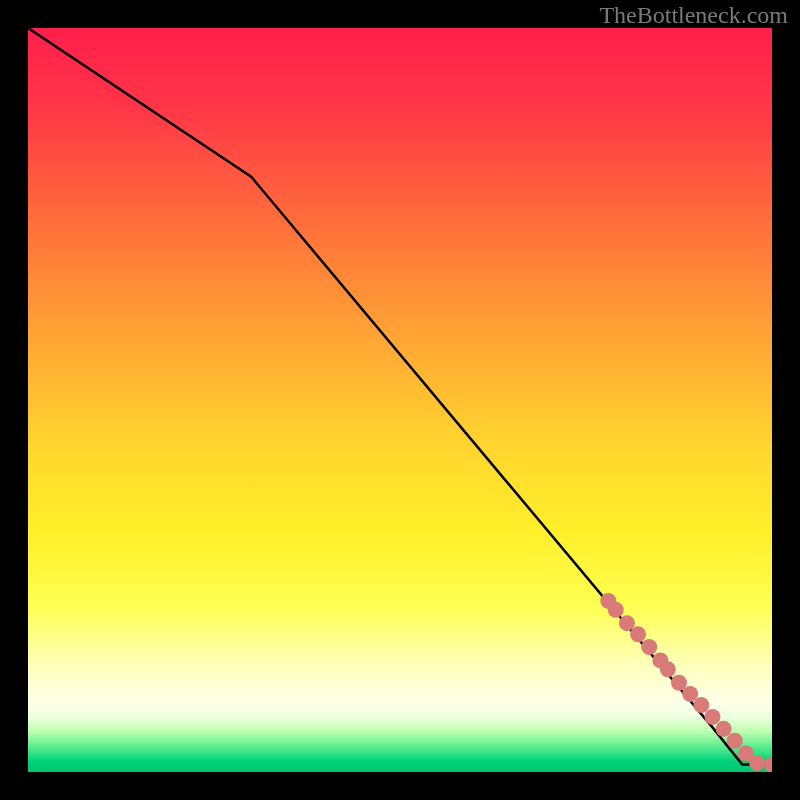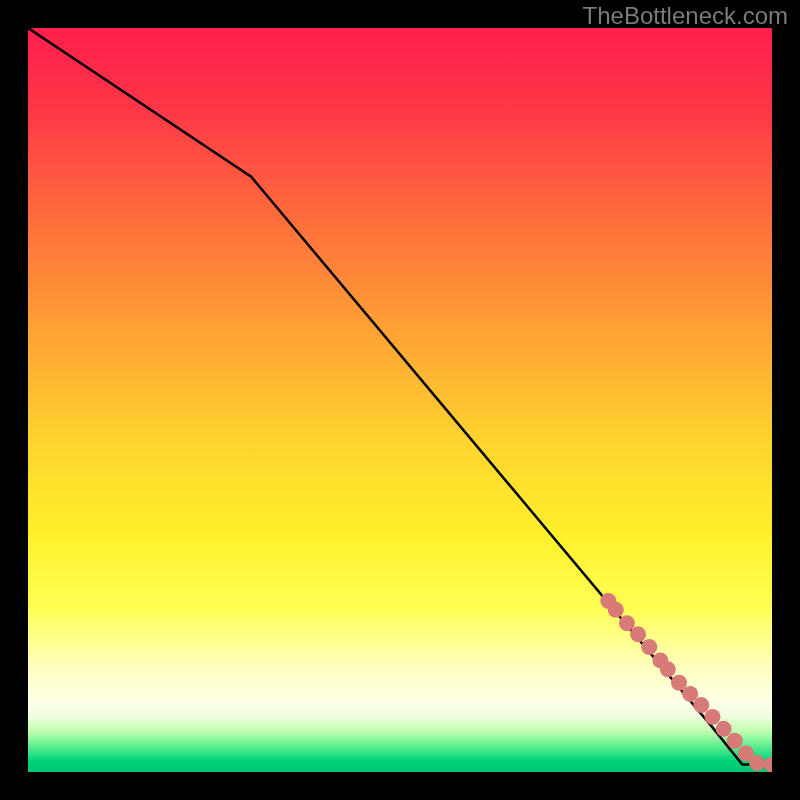--- a/index.html
+++ b/index.html
@@ -20,21 +20,21 @@
     background: #000;
   }
   .watermark {
     position: absolute;
     top: 2px;
     right: 12px;
     font-size: 24px;
     font-weight: 400;
     color: #7a7a7a;
     letter-spacing: 0px;
-    font-family: Liberation Sans, sans-serif;
+    font-family: Liberation Serif, serif;
   }
   .plot-area {
     position: absolute;
     top: 28px;
     left: 28px;
     width: 744px;
     height: 744px;
   }
   svg { display: block; }
 </style>

